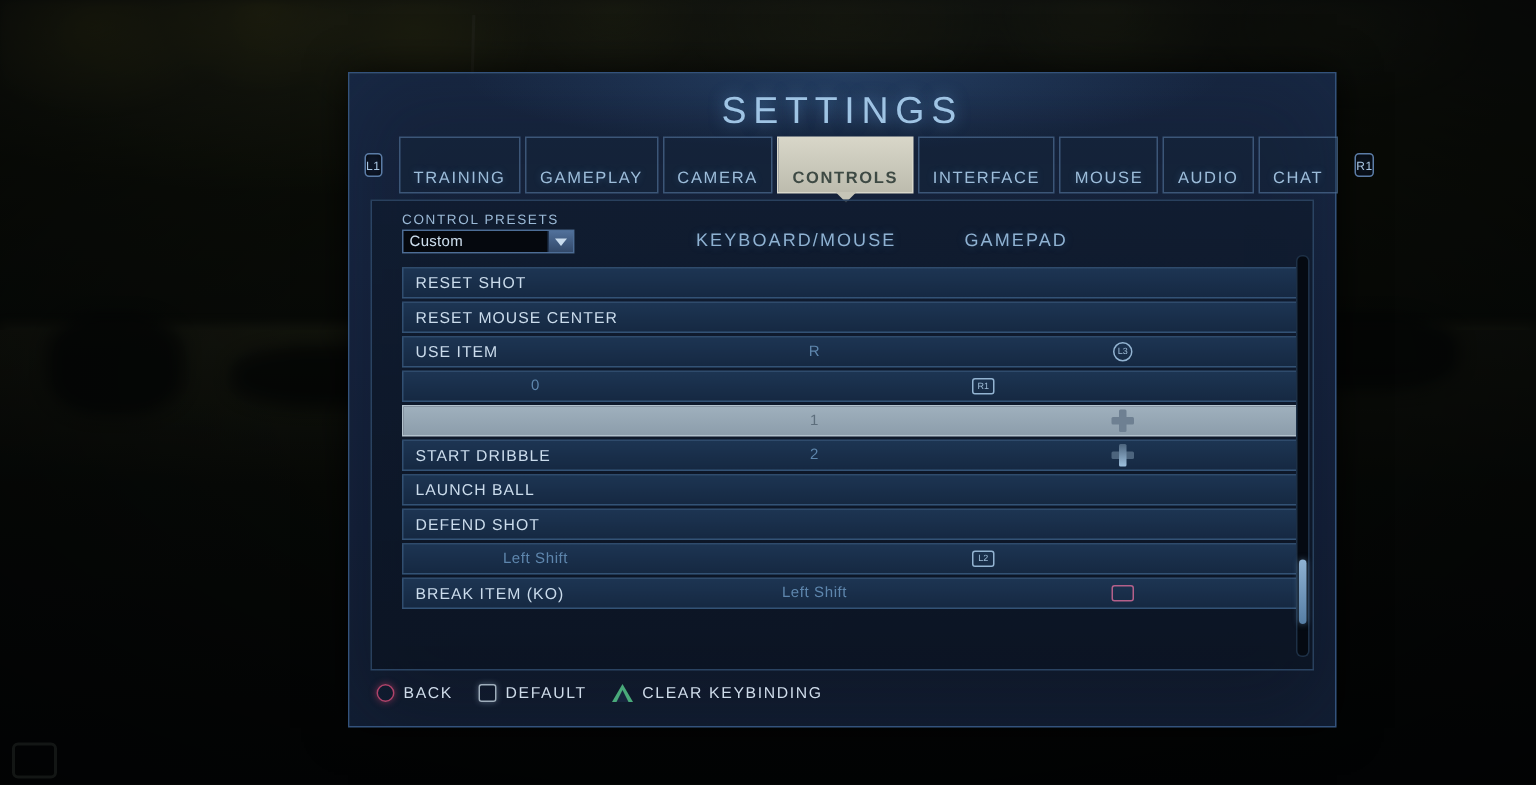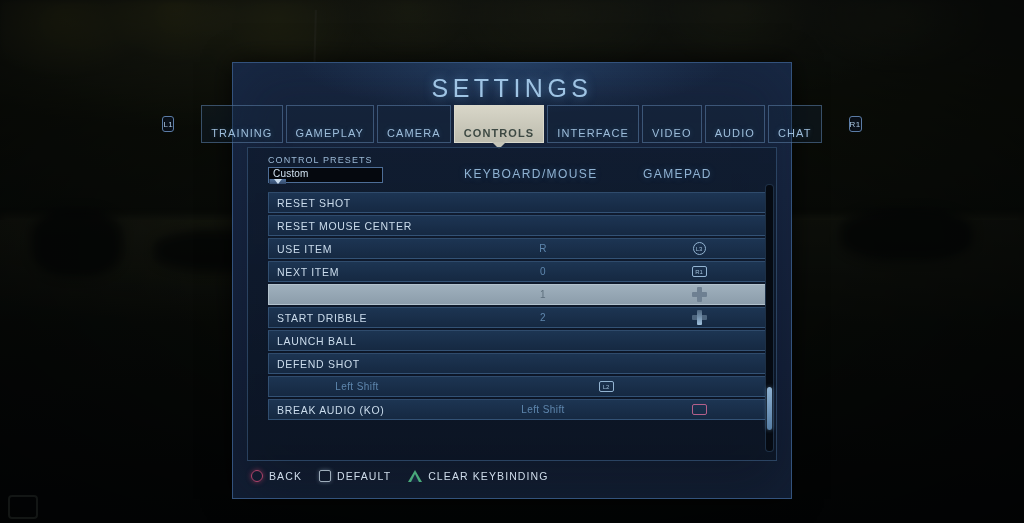--- a/index.html
+++ b/index.html
@@ -61,41 +61,41 @@
     position:absolute; left:8px; bottom:4px; display:flex; align-items:center; gap:7px;
     opacity:.16;
   }
   .hud-box {
     width:30px; height:24px; border:2px solid #6e7a72; border-radius:4px;
   }
   .hud-text { color:#7d8882; font-size:11px; letter-spacing:.3px; }
 
   
   #panel {
-    position:absolute; left:232px; top:62px; width:560px; height:437px;
+    position:absolute; left:232px; top:48px; width:659px; height:437px;
     background:linear-gradient(180deg,#16243c 0%,#142038 30%,#111b30 70%,#0f1828 100%);
     border:1px solid #33527c;
     box-shadow:0 0 26px rgba(0,0,0,.75), inset 0 0 60px rgba(30,60,105,.22);
   }
   #panel .glow-top {
     position:absolute; left:0; top:0; width:100%; height:56px; pointer-events:none;
     background:radial-gradient(ellipse 55% 130% at 50% 0%, rgba(80,140,205,.24), transparent 70%);
   }
 
   .title {
     position:relative; text-align:center; color:#9fc4e4; font-size:25px;
     letter-spacing:4.5px; padding-top:11px; padding-bottom:4px;
     text-shadow:0 0 10px rgba(110,175,235,.55);
     font-weight:400;
   }
 
   
   .tabbar {
-    position:relative; display:flex; align-items:center; justify-content:center;
-    gap:21px; padding:0 10px; margin-top:5px; height:24px;
+    position:relative; display:flex; align-items:center; 
+    gap:5px; padding:0 10px; margin-top:5px; height:24px;
   }
   .bumper {
     width:22px; height:16px; border:1px solid #5b7ca6; border-radius:3px;
     display:flex; align-items:center; justify-content:center;
     color:#a9c6e2; font-size:8px; letter-spacing:.4px;
     background:rgba(12,22,38,.75);
     box-shadow:inset 0 0 4px rgba(0,0,0,.6);
   }
   .bumper.l1 { margin-right:6px; }
   .bumper.r1 { margin-left:6px; }
@@ -125,24 +125,23 @@
     background:linear-gradient(180deg,rgba(15,27,46,.78),rgba(11,20,35,.9));
     height:314px; padding:7px 8px 6px 20px;
   }
 
   .presets-row { display:flex; align-items:flex-start; height:36px; position:relative; }
   .presets-left { width:180px; }
   .presets-label {
     color:#9bb9d6; font-size:9px; letter-spacing:1.1px; margin-bottom:2px;
   }
   .dropdown {
-    width:115px; height:16px; display:flex; align-items:flex-start;
+    width:115px; height:16px; display:flex; align-items:center;
     background:#05080e; border:1px solid #4d6d96;
     position:relative;
-    flex-direction:column;
   }
   .dropdown .val {
     flex:1; color:#cfe0ef; font-size:10px; padding-left:4px; letter-spacing:.2px;
   }
   .dropdown .arrow-btn {
     width:17px; height:100%; background:linear-gradient(180deg,#4b698f,#2e4straight);
     background:linear-gradient(180deg,#51709a,#32496a);
     border-left:1px solid #213450;
     display:flex; align-items:center; justify-content:center;
   }
@@ -275,21 +274,21 @@
   <div class="title">SETTINGS</div>
 
   <div class="tabbar">
     <div class="bumper l1">L1</div>
     <div class="tabs">
         <div class="tab">TRAINING</div>
         <div class="tab">GAMEPLAY</div>
         <div class="tab">CAMERA</div>
         <div class="tab active">CONTROLS</div>
         <div class="tab">INTERFACE</div>
-        <div class="tab">VIDEO</div>
+        <div class="tab">MOUSE</div>
         <div class="tab">AUDIO</div>
         <div class="tab">CHAT</div>
       </div>
     <div class="bumper r1">R1</div>
   </div>
 
   <div class="body">
 
     <div class="presets-row">
       <div class="presets-left">
@@ -317,21 +316,20 @@
           <div class="gp"></div>
         </div>
         <div class="row">
           <div class="label">USE ITEM</div>
           <div class="kb">R</div>
           <div class="gp">
             <div class="g-circ">L3</div>
           </div>
         </div>
         <div class="row">
-          <div class="label">NEXT ITEM</div>
           <div class="kb">0</div>
           <div class="gp">
             <div class="g-rect">R1</div>
           </div>
         </div>
         <div class="row selected">
           <div class="label"></div>
           <div class="kb">1</div>
           <div class="gp">
             <div class="dpad sel">
@@ -360,21 +358,21 @@
           <div class="kb"></div>
           <div class="gp"></div>
         </div>
         <div class="row">
           <div class="kb">Left Shift</div>
           <div class="gp">
             <div class="g-rect">L2</div>
           </div>
         </div>
         <div class="row">
-          <div class="label">BREAK AUDIO (KO)</div>
+          <div class="label">BREAK ITEM (KO)</div>
           <div class="kb">Left Shift</div>
           <div class="gp">
             <div class="g-rect pink"></div>
           </div>
         </div>
       </div>
 
     <div class="scrollbar">
       <div class="thumb" style="top: 76%; height: 16%;"></div>
     </div>

